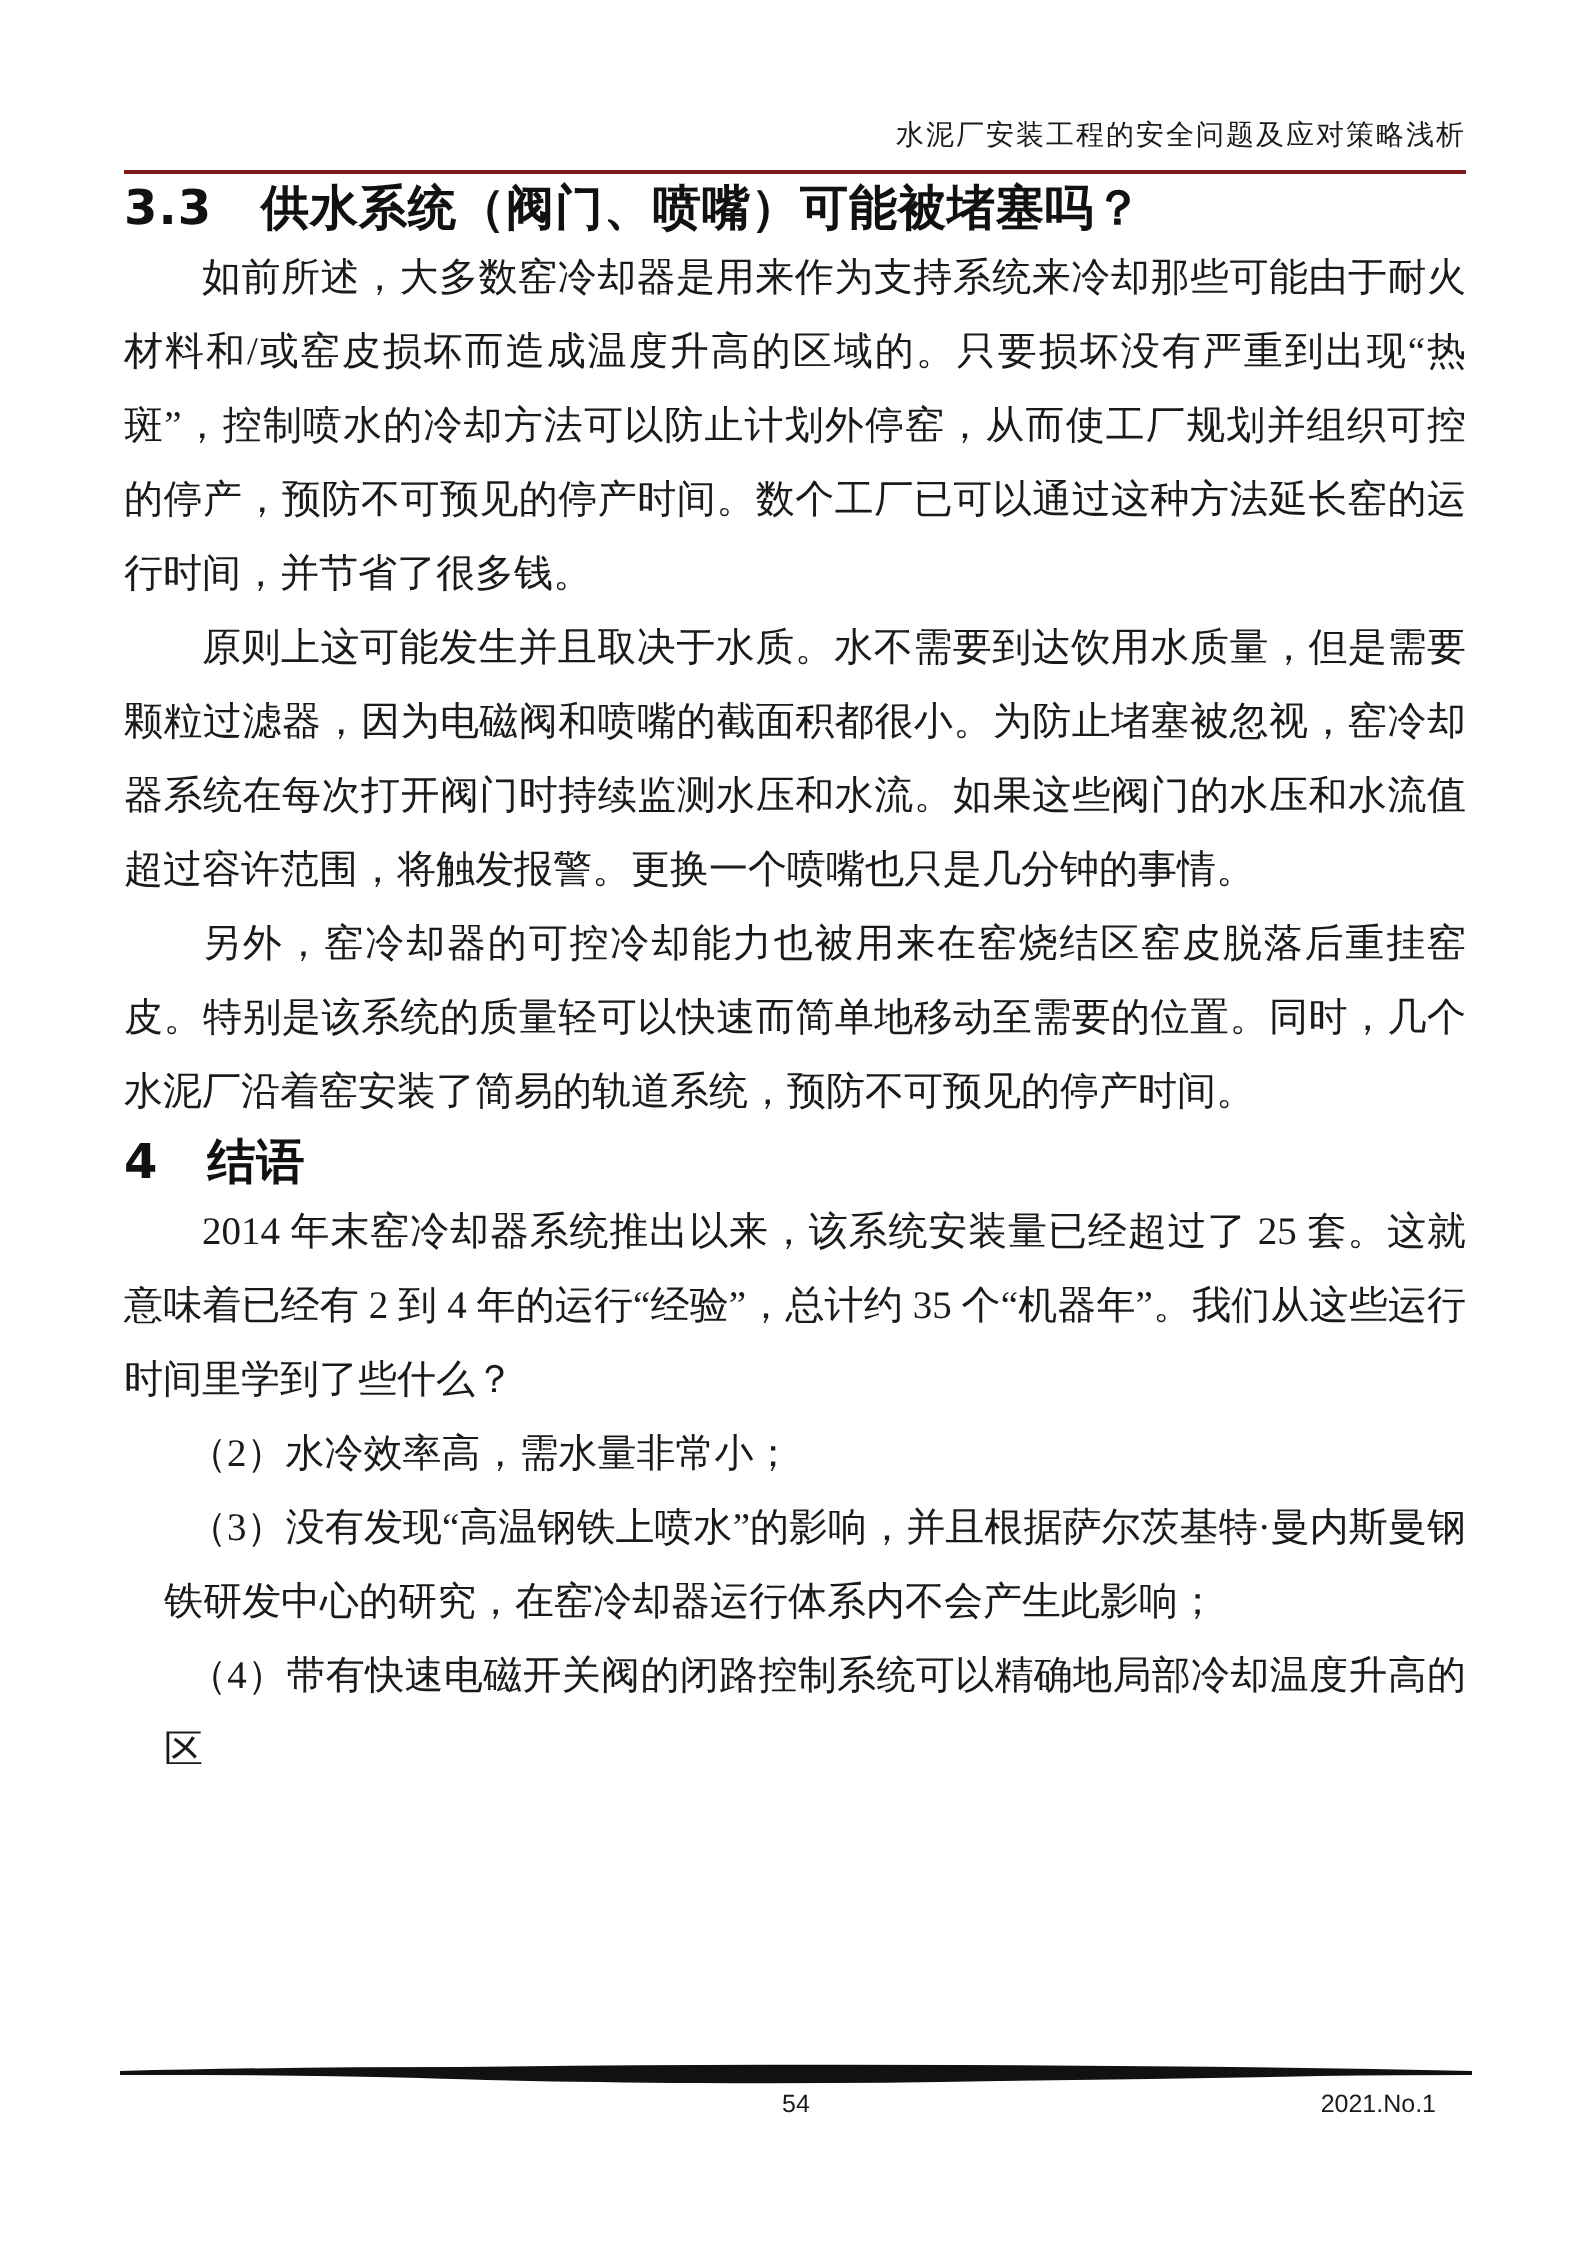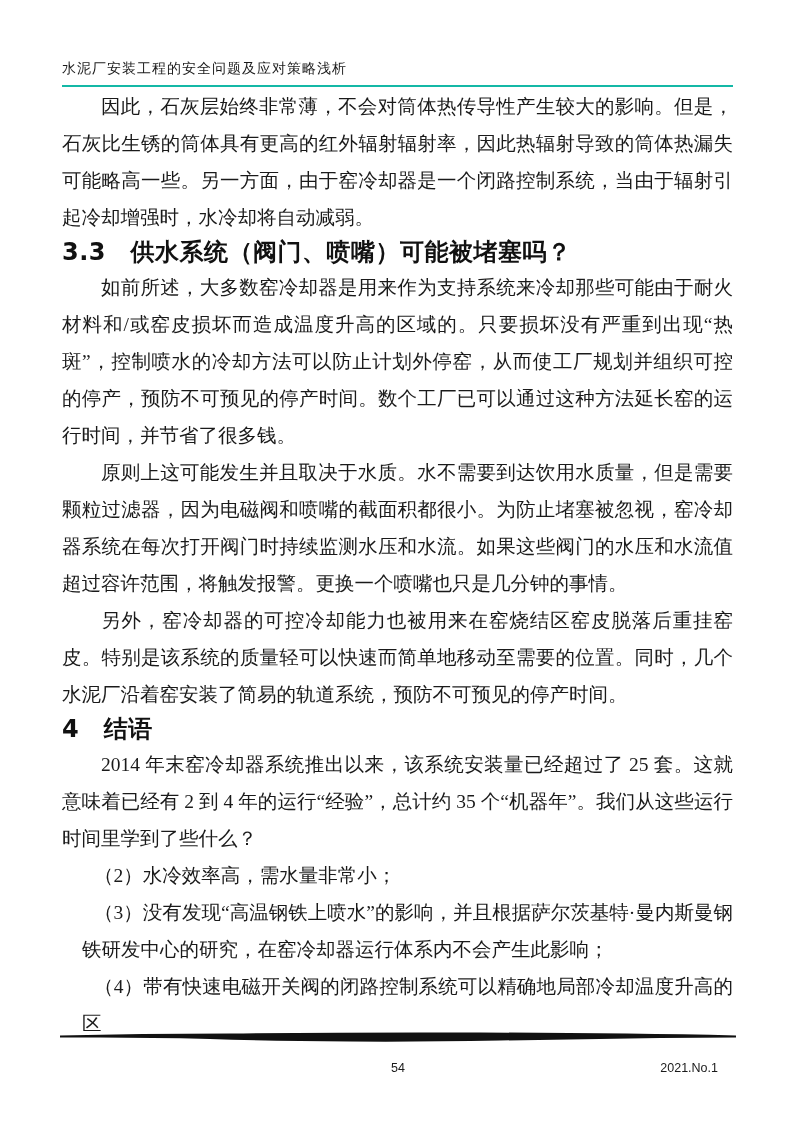--- a/index.html
+++ b/index.html
@@ -17,26 +17,26 @@
     overflow: hidden;
     box-sizing: border-box;
   }
   .content {
     position: absolute;
     left: 62px;
     right: 60px;
     top: 0;
   }
   .running-head {
-    text-align: left;
+    text-align: right;
     font-size: 14px;
     line-height: 18px;
     padding-top: 60px;
     padding-bottom: 7px;
-    border-bottom: 2px solid #14b8a6;
+    border-bottom: 2px solid #7f1d1d;
     letter-spacing: 1px;
   }
   .body-text {
     margin-top: 1px;
   }
   .para {
     margin: 0;
     font-size: 19.5px;
     line-height: 37px;
     text-align: justify;
@@ -67,21 +67,21 @@
     right: 57px;
     top: 1031px;
   }
   .footer-rule {
     display: block;
     width: 100%;
     height: 12px;
   }
   .footer-row {
     position: relative;
-    margin-top: 16px;
+    margin-top: 0px;
     height: 18px;
     font-family: "Liberation Sans", "DejaVu Sans", sans-serif;
     font-size: 12.5px;
     color: #1a1a1a;
   }
   .page-number {
     display: block;
     text-align: center;
     line-height: 18px;
   }
@@ -95,21 +95,20 @@
 </head>
 <body>
 
 <div class="page">
   <div class="content">
 
     <div class="running-head">水泥厂安装工程的安全问题及应对策略浅析</div>
 
     <div class="body-text">
 
-      <p class="para">因此，石灰层始终非常薄，不会对筒体热传导性产生较大的影响。但是，石灰比生锈的筒体具有更高的红外辐射辐射率，因此热辐射导致的筒体热漏失可能略高一些。另一方面，由于窑冷却器是一个闭路控制系统，当由于辐射引起冷却增强时，水冷却将自动减弱。</p>
 
       <h3 class="section-heading">3.3　供水系统（阀门、喷嘴）可能被堵塞吗？</h3>
 
       <p class="para">如前所述，大多数窑冷却器是用来作为支持系统来冷却那些可能由于耐火材料和/或窑皮损坏而造成温度升高的区域的。只要损坏没有严重到出现“热斑”，控制喷水的冷却方法可以防止计划外停窑，从而使工厂规划并组织可控的停产，预防不可预见的停产时间。数个工厂已可以通过这种方法延长窑的运行时间，并节省了很多钱。</p>
 
       <p class="para">原则上这可能发生并且取决于水质。水不需要到达饮用水质量，但是需要颗粒过滤器，因为电磁阀和喷嘴的截面积都很小。为防止堵塞被忽视，窑冷却器系统在每次打开阀门时持续监测水压和水流。如果这些阀门的水压和水流值超过容许范围，将触发报警。更换一个喷嘴也只是几分钟的事情。</p>
 
       <p class="para">另外，窑冷却器的可控冷却能力也被用来在窑烧结区窑皮脱落后重挂窑皮。特别是该系统的质量轻可以快速而简单地移动至需要的位置。同时，几个水泥厂沿着窑安装了简易的轨道系统，预防不可预见的停产时间。</p>
 
       <h3 class="section-heading">4　结语</h3>

